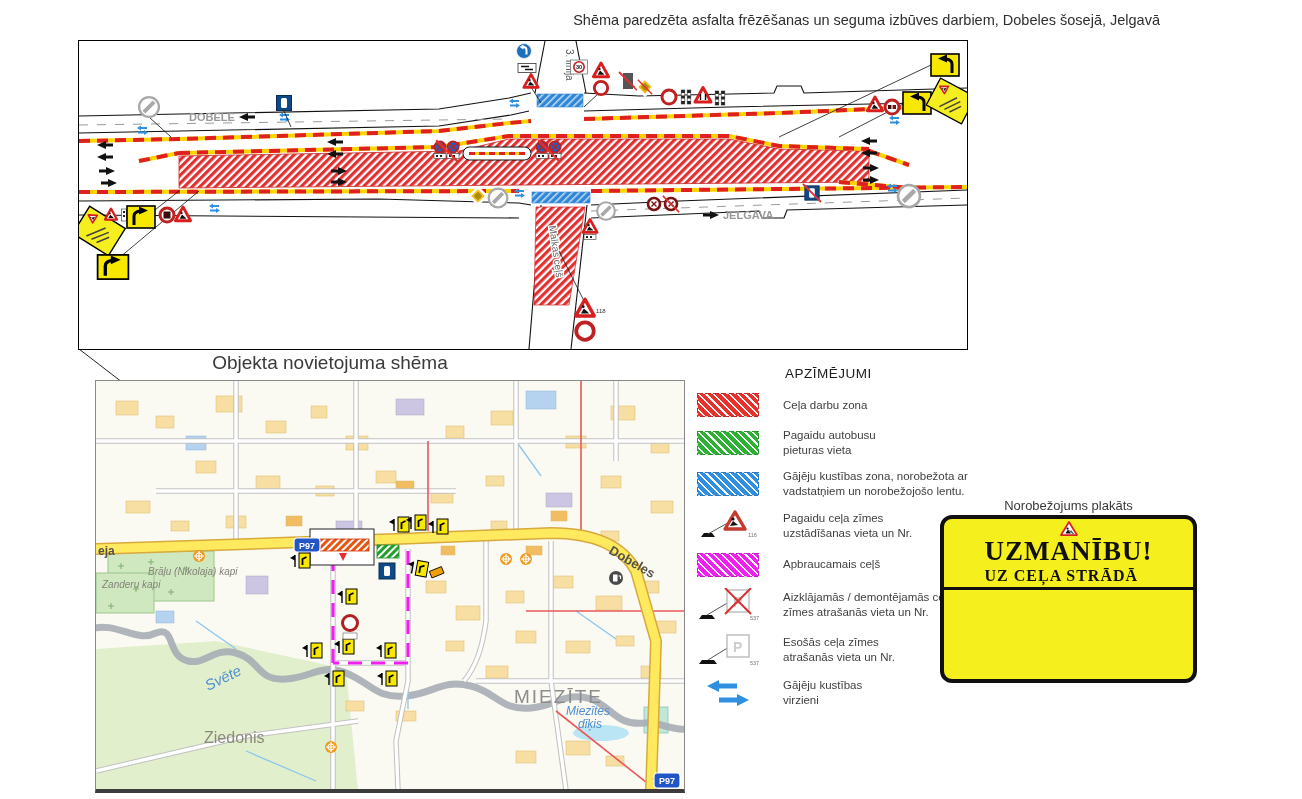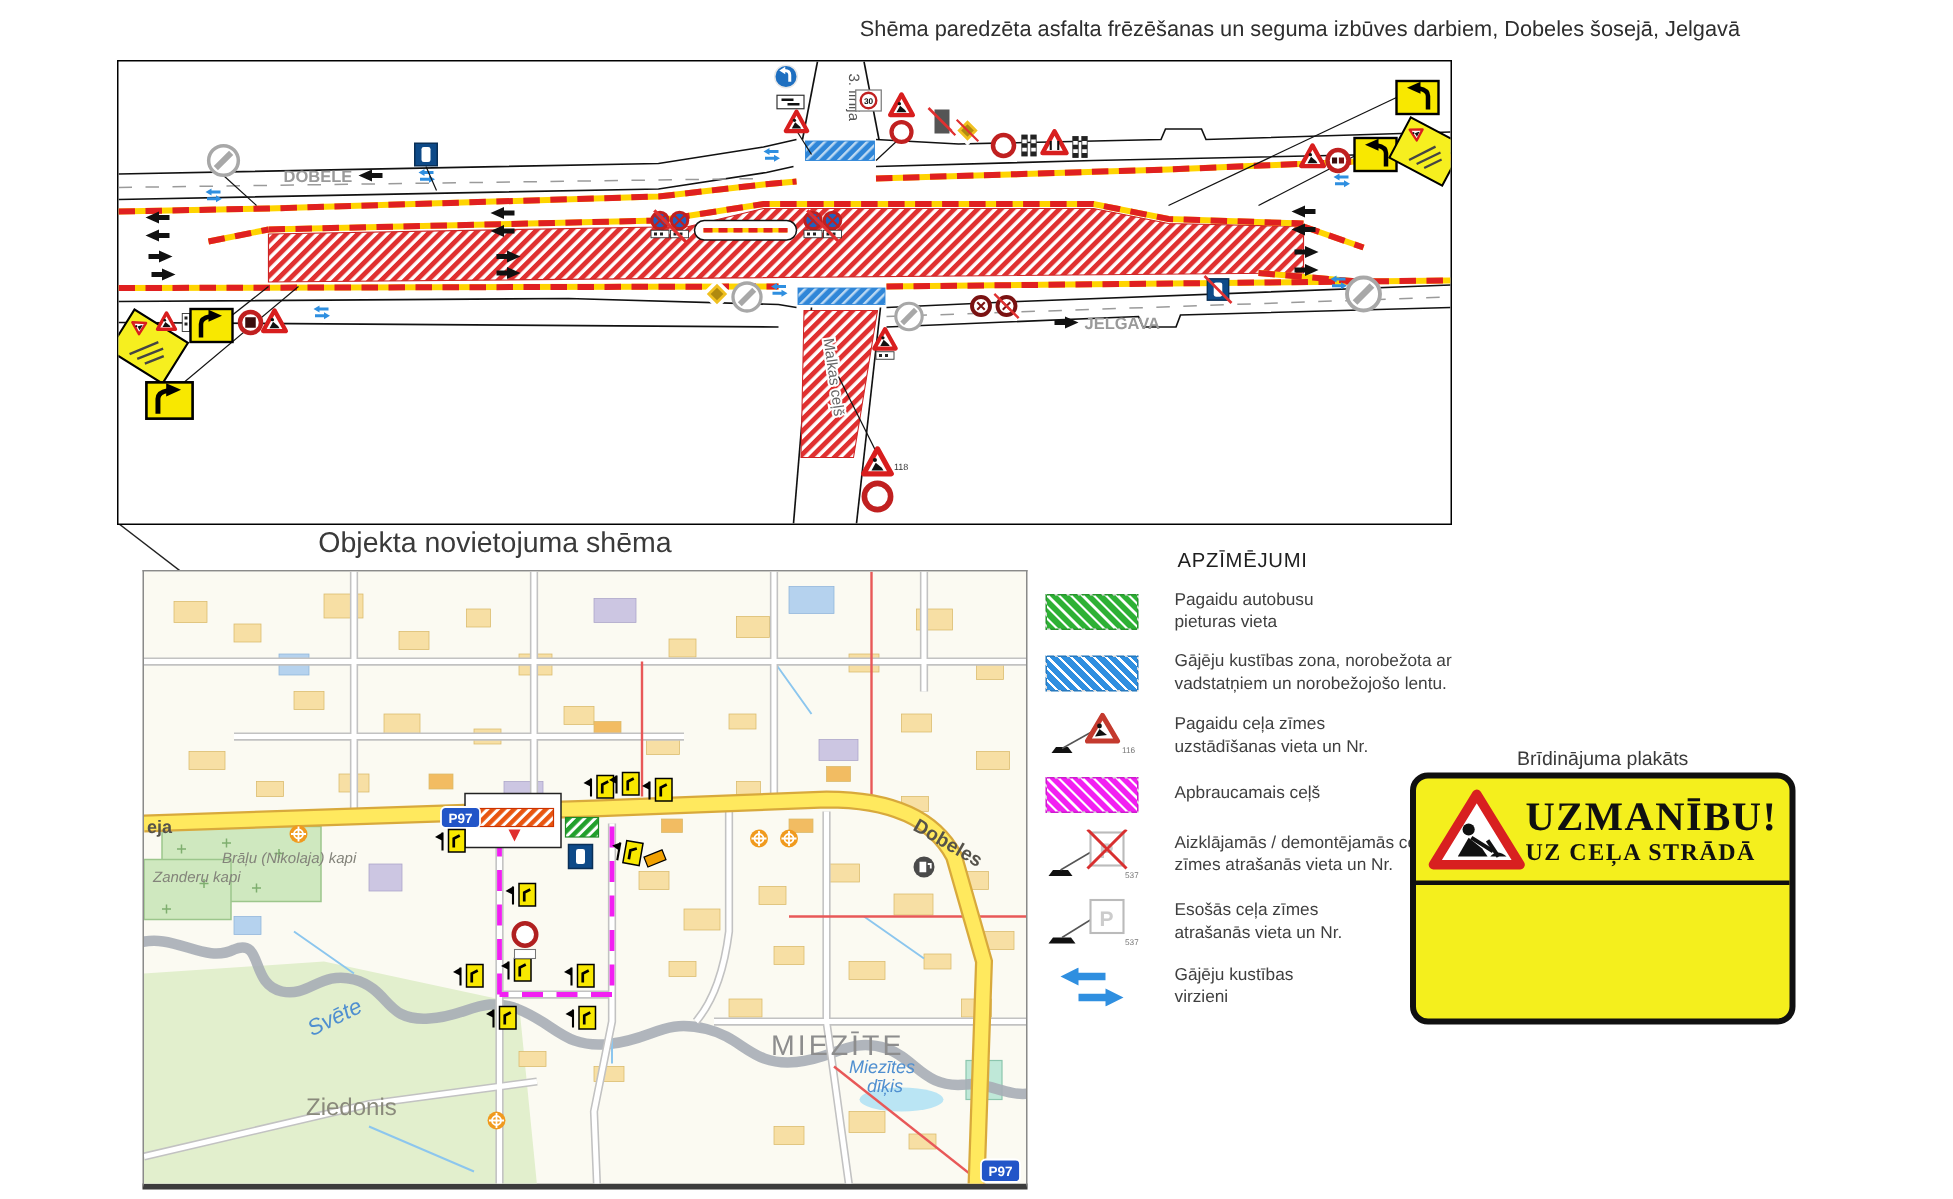--- a/index.html
+++ b/index.html
@@ -17,21 +17,21 @@
   .licon{width:62px;flex:0 0 62px;display:flex;justify-content:center;align-items:center;margin-right:24px;}
   .swatch{width:62px;height:24px;flex:0 0 62px;margin-right:24px;border:1px solid rgba(0,0,0,.15);box-sizing:border-box;}
   .sw-red{background:repeating-linear-gradient(45deg,#e8312a 0 4px,#ffffff 4px 5.5px);}
   .sw-green{background:repeating-linear-gradient(45deg,#2eb135 0 4px,#ffffff 4px 5.5px);}
   .sw-blue{background:repeating-linear-gradient(45deg,#2f8fe0 0 4px,#ffffff 4px 5.5px);}
   .sw-magenta{background:repeating-linear-gradient(45deg,#f21ff2 0 4px,#ffffff 4px 5.5px);}
   .llabel{font-size:11.5px;color:#3f3f3f;line-height:1.3;white-space:pre-line;}
   
   .poster-title{left:940px;top:498px;width:257px;text-align:center;font-size:13px;color:#3a3a3a;}
   .poster{left:940px;top:515px;width:257px;height:168px;background:#f4ef1d;border:4px solid #101010;border-radius:12px;box-sizing:border-box;}
-  .poster-top{height:64px;border-bottom:3px solid #101010;display:flex;align-items:center;padding:2px 8px 2px 8px;}
+  .poster-top{height:64px;border-bottom:3px solid #101010;display:flex;align-items:center;padding:2px 8px 2px 8px;flex-direction:column;}
   .poster-texts{flex:1;color:#101010;font-family:"Liberation Serif",serif;font-weight:bold;}
   .poster-line1{font-size:27px;text-align:center;letter-spacing:1px;}
   .poster-line2{font-size:16px;text-align:left;padding-right:4px;letter-spacing:1px;}
   svg text{font-family:"Liberation Sans",sans-serif;}
 </style>
 </head>
 <body>
 
 <svg class="abs" id="connector">
   <line x1="79" y1="349" x2="313" y2="529" stroke="#222" stroke-width="1"></line>
@@ -531,20 +531,24 @@
   <text x="482" y="347" font-size="12" font-style="italic" fill="#4f8fd0">dīķis</text>
   <text transform="translate(512,172) rotate(30)" font-size="13" font-weight="bold" fill="#55524a">Dobeles</text>
   <text x="2" y="174" font-size="12" font-weight="bold" fill="#55524a">eja</text>
 </svg>
 </div>
 
 <div class="abs legend">
   <div class="legend-title">APZĪMĒJUMI</div>
 
   <div class="lrow">
+    <div class="swatch sw-red"></div>
+    <div class="llabel">Ceļa darbu zona</div>
+  </div>
+  <div class="lrow">
     <div class="swatch sw-green"></div>
     <div class="llabel">Pagaidu autobusu
 pieturas vieta</div>
   </div>
   <div class="lrow">
     <div class="swatch sw-blue"></div>
     <div class="llabel">Gājēju kustības zona, norobežota ar
 vadstatņiem un norobežojošo lentu.</div>
   </div>
   <div class="lrow">
@@ -602,21 +606,21 @@
       <svg width="62" height="26" viewBox="0 0 62 26">
         <polygon points="10,6 22,0 22,3.5 40,3.5 40,8.5 22,8.5 22,12" fill="#2f8fe0"></polygon>
         <polygon points="52,20 40,14 40,17.5 22,17.5 22,22.5 40,22.5 40,26" fill="#2f8fe0"></polygon>
       </svg>
     </div>
     <div class="llabel">Gājēju kustības
 virzieni</div>
   </div>
 </div>
 
-<div class="abs poster-title">Brīdinājuma plakāts</div>
+<div class="abs poster-title">Norobežojums plakāts</div>
 <div class="abs poster">
   <div class="poster-top">
     <svg width="72" height="60" viewBox="0 0 72 60">
       <path d="M36,4 L68,56 L4,56 Z" fill="#fff" stroke="#d82020" stroke-width="7" stroke-linejoin="round"></path>
       <circle cx="30" cy="30" r="4.5" fill="#111"></circle>
       <path d="M22,50 L30,36 L40,44 L44,50 Z" fill="#111"></path>
       <path d="M32,36 L48,46" stroke="#111" stroke-width="3"></path>
       <path d="M44,38 L52,50" stroke="#111" stroke-width="3"></path>
       <path d="M46,50 q5,-6 12,0 Z" fill="#111"></path>
     </svg>

